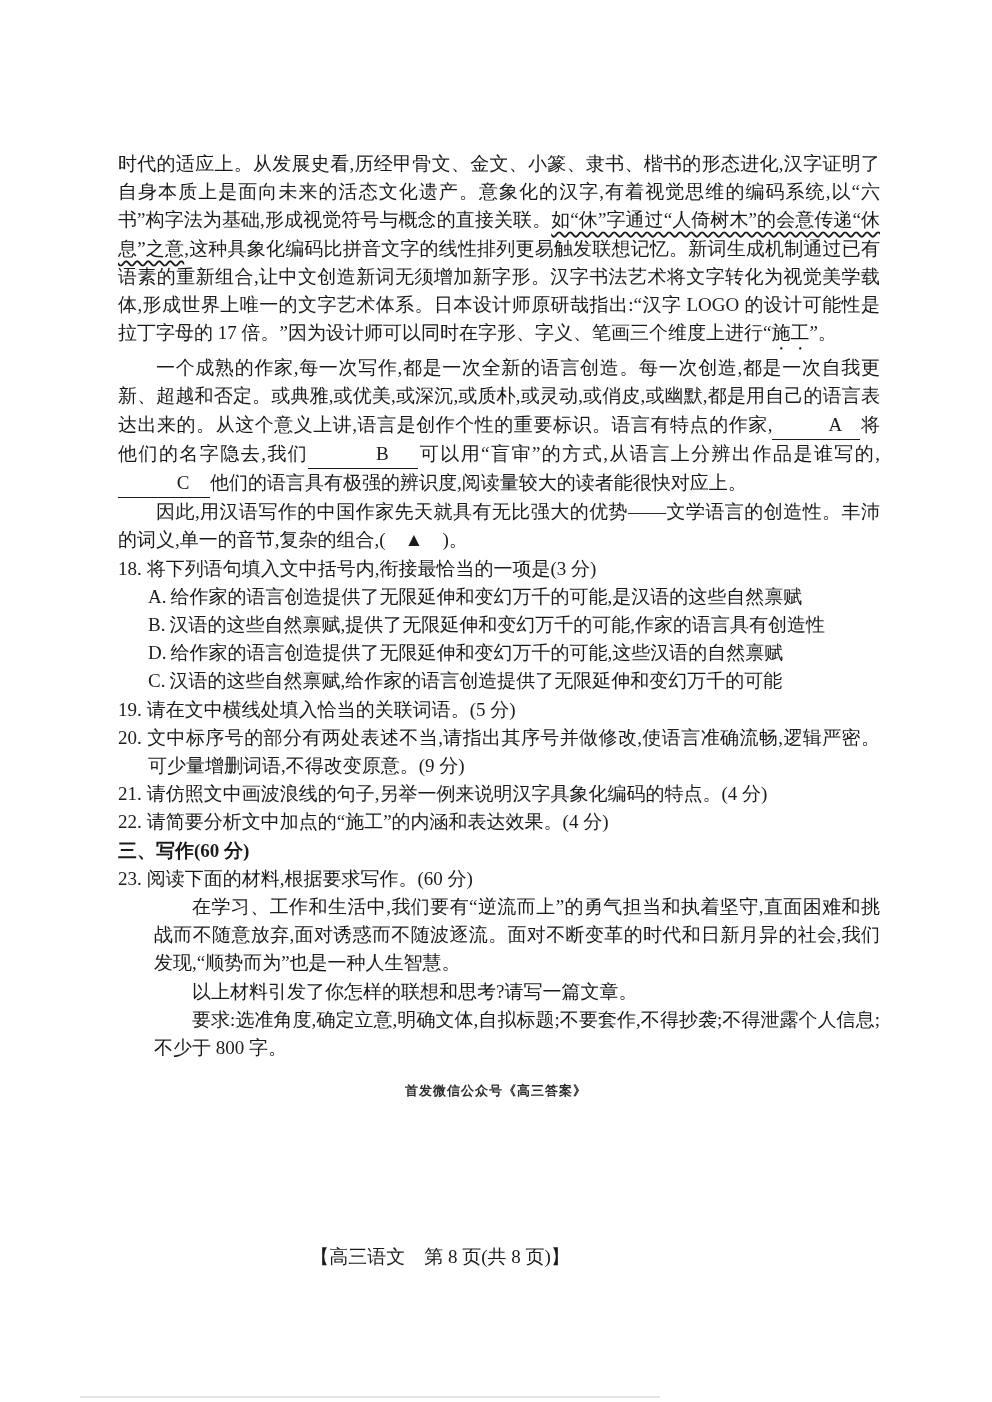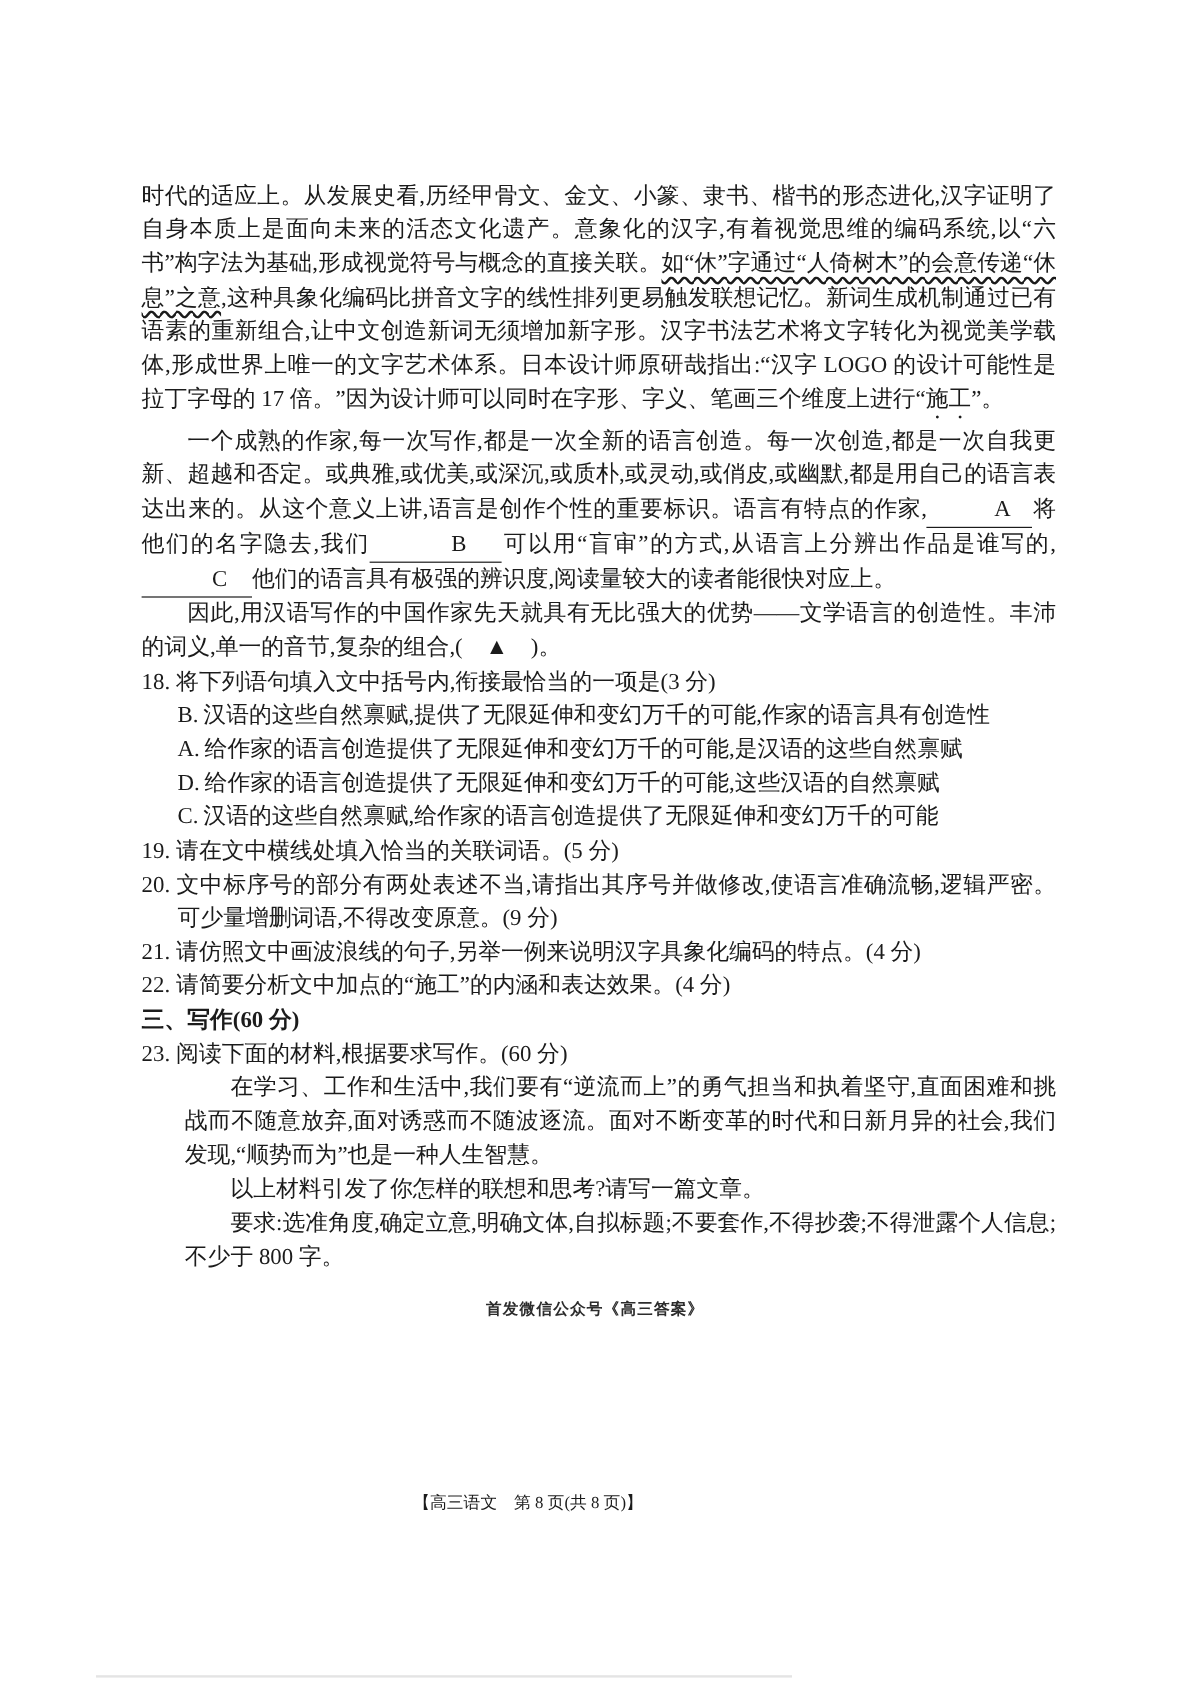--- a/index.html
+++ b/index.html
@@ -66,21 +66,21 @@
     font-weight: 700;
     color: #2c2c2c;
     letter-spacing: 1px;
   }
   .footer {
     position: absolute;
     top: 1244px;
     left: 0;
     width: 880px;
     text-align: center;
-    font-size: 14px;
+    font-size: 19px;
     color: #1b1b1b;
   }
   .scan-edge-line {
     position: absolute;
     left: 80px;
     top: 1396px;
     width: 580px;
     height: 1.5px;
     background: #e4e4e4;
   }
@@ -91,22 +91,22 @@
 <div class="page">
 
   <p class="para"><span>时代的适应上。从发展史看,历经甲骨文、金文、小篆、隶书、楷书的形态进化,汉字证明了自身本质上是面向未来的活态文化遗产。意象化的汉字,有着视觉思维的编码系统,以“六书”构字法为基础,形成视觉符号与概念的直接关联。</span><span class="wavy">如“休”字通过“人倚树木”的会意传递“休息”之意</span><span>,这种具象化编码比拼音文字的线性排列更易触发联想记忆。新词生成机制通过已有语素的重新组合,让中文创造新词无须增加新字形。汉字书法艺术将文字转化为视觉美学载体,形成世界上唯一的文字艺术体系。日本设计师原研哉指出:“汉字 LOGO 的设计可能性是拉丁字母的 17 倍。”因为设计师可以同时在字形、字义、笔画三个维度上进行“</span><span class="dots">施工</span><span>”。</span></p>
 
   <p class="para indent"><span>一个成熟的作家,每一次写作,都是一次全新的语言创造。每一次创造,都是一次自我更新、超越和否定。或典雅,或优美,或深沉,或质朴,或灵动,或俏皮,或幽默,都是用自己的语言表达出来的。从这个意义上讲,语言是创作个性的重要标识。语言有特点的作家,</span><span class="blank blank-a">A</span><span>将他们的名字隐去,我们</span><span class="blank blank-b">B</span><span>可以用“盲审”的方式,从语言上分辨出作品是谁写的,</span><span class="blank blank-c">C</span><span>他们的语言具有极强的辨识度,阅读量较大的读者能很快对应上。</span></p>
 
   <p class="para indent">因此,用汉语写作的中国作家先天就具有无比强大的优势——文学语言的创造性。丰沛的词义,单一的音节,复杂的组合,(　▲　)。</p>
 
   <div class="q"><span class="qnum">18.</span><span>将下列语句填入文中括号内,衔接最恰当的一项是(3 分)</span></div>
 
+  <div class="opt"><span class="optlabel">A.</span><span>给作家的语言创造提供了无限延伸和变幻万千的可能,是汉语的这些自然禀赋</span></div>
   <div class="opt"><span class="optlabel">B.</span><span>汉语的这些自然禀赋,提供了无限延伸和变幻万千的可能,作家的语言具有创造性</span></div>
-  <div class="opt"><span class="optlabel">A.</span><span>给作家的语言创造提供了无限延伸和变幻万千的可能,是汉语的这些自然禀赋</span></div>
   <div class="opt"><span class="optlabel">D.</span><span>给作家的语言创造提供了无限延伸和变幻万千的可能,这些汉语的自然禀赋</span></div>
   <div class="opt"><span class="optlabel">C.</span><span>汉语的这些自然禀赋,给作家的语言创造提供了无限延伸和变幻万千的可能</span></div>
 
   <div class="q"><span class="qnum">19.</span><span>请在文中横线处填入恰当的关联词语。(5 分)</span></div>
 
   <div class="q"><span class="qnum">20.</span><span>文中标序号的部分有两处表述不当,请指出其序号并做修改,使语言准确流畅,逻辑严密。可少量增删词语,不得改变原意。(9 分)</span></div>
 
   <div class="q"><span class="qnum">21.</span><span>请仿照文中画波浪线的句子,另举一例来说明汉字具象化编码的特点。(4 分)</span></div>
 
   <div class="q"><span class="qnum">22.</span><span>请简要分析文中加点的“施工”的内涵和表达效果。(4 分)</span></div>

